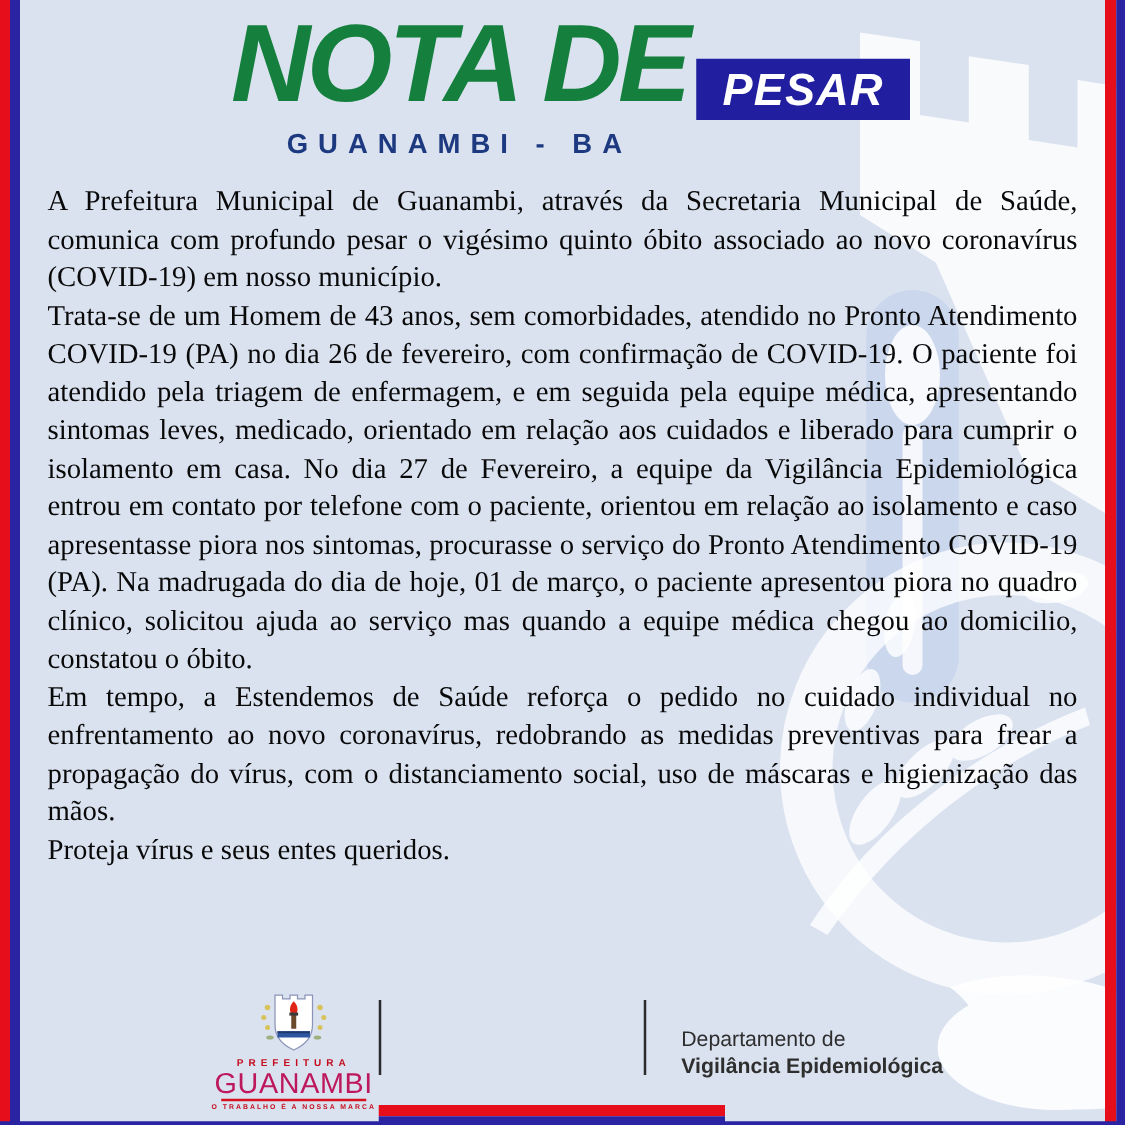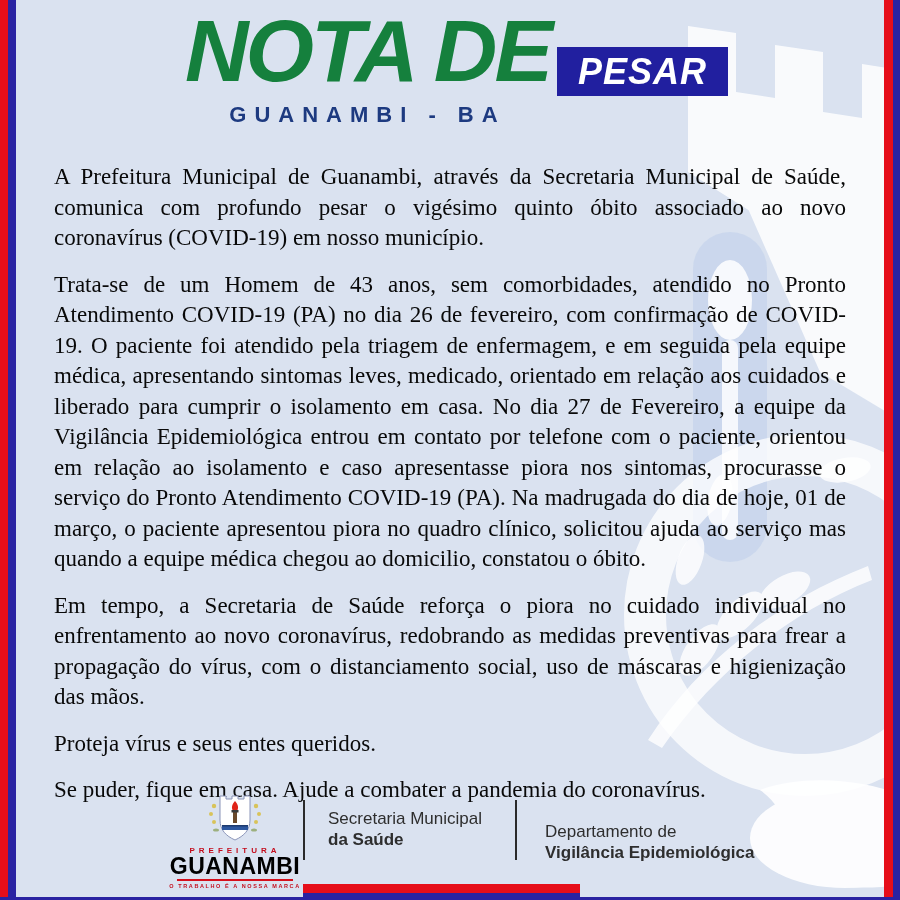--- a/index.html
+++ b/index.html
@@ -37,27 +37,27 @@
     text-align:center;font-size:22px;font-weight:700;
     letter-spacing:8px;color:#1d3a80;
   }
   
   #body-text{
     position:absolute;left:38px;top:146px;width:824px;
     font-family:"Liberation Serif", serif;
     font-size:23px;line-height:30.5px;color:#090909;
     text-align:justify;
   }
-  #body-text p{margin:16px;}
+  #body-text p{margin:0;}
   
   #footer{position:absolute;left:0;top:792px;width:900px;height:100px;}
   #logo-block{position:absolute;left:155px;top:0;width:160px;text-align:center;}
   #coat-of-arms{display:block;margin:0 auto;}
   #logo-prefeitura{font-size:8px;font-weight:700;letter-spacing:4px;color:#c40d1d;margin-top:2px;}
-  #logo-guanambi{font-size:23px;font-weight:700;letter-spacing:0.5px;color:#000000;line-height:23px;}
+  #logo-guanambi{font-size:23px;font-weight:400;letter-spacing:0.5px;color:#be185d;line-height:23px;}
   #logo-rule{width:116px;height:2px;background:#d6101d;margin:1px auto 2px auto;}
   #logo-slogan{font-size:5.5px;font-weight:700;letter-spacing:1.6px;color:#c40d1d;white-space:nowrap;}
   .footer-divider{position:absolute;top:8px;width:2px;height:60px;background:#2b2b2b;}
   #divider-1{left:303px;}
   #divider-2{left:515px;}
   .dept{position:absolute;top:16px;color:#2e2e2e;font-size:17px;line-height:21px;}
   #dept-1{left:328px;}
   #dept-2{left:545px;margin-top:13px;}
   .dept .l2{font-weight:700;}
 </style>
@@ -97,23 +97,22 @@
     </g>
   </svg>
 
   <div id="title-main">NOTA DE</div>
   <div id="title-badge">PESAR</div>
   <div id="subtitle">GUANAMBI - BA</div>
 
   <div id="body-text">
     <p>A Prefeitura Municipal de Guanambi, através da Secretaria Municipal de Saúde, comunica com profundo pesar o vigésimo quinto óbito associado ao novo coronavírus (COVID-19) em nosso município.</p>
     <p>Trata-se de um Homem de 43 anos, sem comorbidades, atendido no Pronto Atendimento COVID-19 (PA) no dia 26 de fevereiro, com confirmação de COVID-19. O paciente foi atendido pela triagem de enfermagem, e em seguida pela equipe médica, apresentando sintomas leves, medicado, orientado em relação aos cuidados e liberado para cumprir o isolamento em casa. No dia 27 de Fevereiro, a equipe da Vigilância Epidemiológica entrou em contato por telefone com o paciente, orientou em relação ao isolamento e caso apresentasse piora nos sintomas, procurasse o serviço do Pronto Atendimento COVID-19 (PA). Na madrugada do dia de hoje, 01 de março, o paciente apresentou piora no quadro clínico, solicitou ajuda ao serviço mas quando a equipe médica chegou ao domicilio, constatou o óbito.</p>
-    <p>Em tempo, a Secretaria de Saúde reforça o piora no cuidado individual no enfrentamento ao novo coronavírus, redobrando as medidas preventivas para frear a propagação do vírus, com o distanciamento social, uso de máscaras e higienização das mãos.</p>
+    <p>Em tempo, a Estendemos de Saúde reforça o pedido no cuidado individual no enfrentamento ao novo coronavírus, redobrando as medidas preventivas para frear a propagação do vírus, com o distanciamento social, uso de máscaras e higienização das mãos.</p>
     <p>Proteja vírus e seus entes queridos.</p>
-    <p>Se puder, fique em casa. Ajude a combater a pandemia do coronavírus.</p>
   </div>
 
   <div id="footer">
     <div id="logo-block">
       <svg id="coat-of-arms" width="66" height="52" viewBox="0 0 66 52">
 
         <g fill="#d8c35a">
           <circle cx="12" cy="14" r="2.2"></circle>
             <circle cx="9" cy="22" r="2"></circle>
             <circle cx="12" cy="30" r="2"></circle>
@@ -138,24 +137,20 @@
         <path d="M20,33 L46,33 L46,34.5 L20,34.5 Z" fill="#1d3a6e"></path>
       </svg>
       <div id="logo-prefeitura">PREFEITURA</div>
       <div id="logo-guanambi">GUANAMBI</div>
       <div id="logo-rule"></div>
       <div id="logo-slogan">O TRABALHO É A NOSSA MARCA</div>
     </div>
 
     <div id="divider-1" class="footer-divider"></div>
 
-    <div id="dept-1" class="dept">
-      <div class="l1">Secretaria Municipal</div>
-      <div class="l2">da Saúde</div>
-    </div>
 
     <div id="divider-2" class="footer-divider"></div>
 
     <div id="dept-2" class="dept">
       <div class="l1">Departamento de</div>
       <div class="l2">Vigilância Epidemiológica</div>
     </div>
   </div>
 
   <div id="stripe-left-red" class="stripe"></div>

